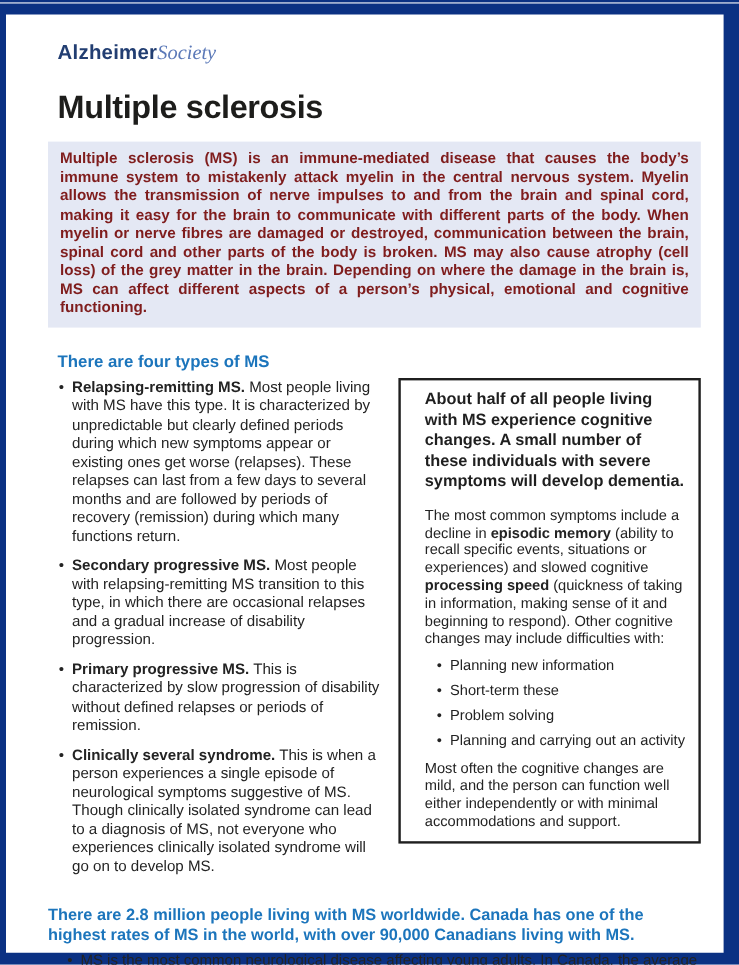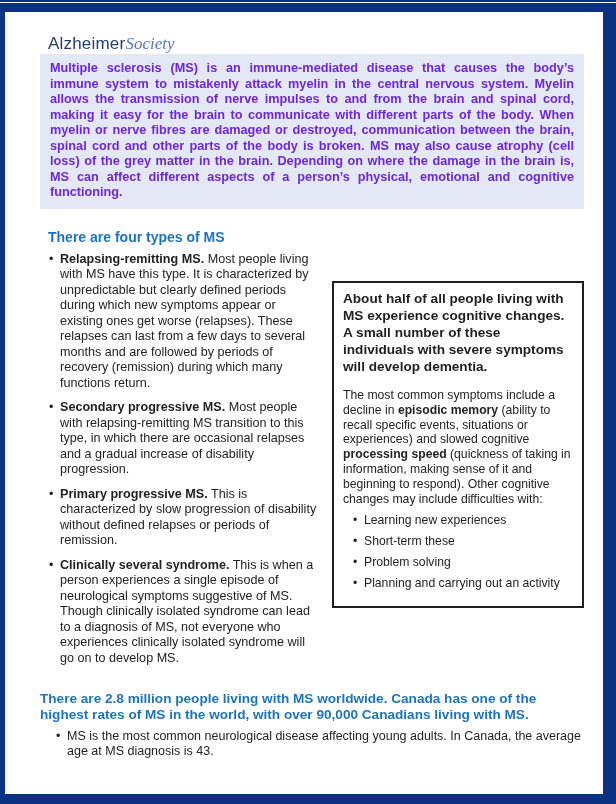--- a/index.html
+++ b/index.html
@@ -15,45 +15,45 @@
     border-top:9px solid #0b3183;
     border-left:5px solid #0b3183;
     border-right:13px solid #0b3183;
     border-bottom:10px solid #0b3183;
     background:#fff;
     box-sizing:border-box;
   }
   .content{padding:10px 19px 0 35px;}
   
   .logo-row{margin:12px 0 0 8px;white-space:nowrap;}
-  .logo-part1{font-weight:normal;font-size:17px;color:#223e72;letter-spacing:.2px;}
+  .logo-part1{font-weight:bold;font-size:17px;color:#223e72;letter-spacing:.2px;}
   .logo-part2{font-family:Liberation Serif, serif;font-style:italic;font-size:17px;color:#5b79b8;}
   
   .page-title{margin:20px 0 13px 8px;font-size:27px;font-weight:bold;color:#1d1d1b;letter-spacing:-.3px;}
   
   .intro-box{
     background:#e4e8f4;
     padding:7px 10px 8px 10px;
     font-size:12.7px;font-weight:bold;line-height:15.5px;
-    text-align:justify;color:#6d28d9;
+    text-align:justify;color:#7f1d1d;
   }
   
   .columns{display:flex;align-items:center;margin-top:6px;}
   .left-col{width:292px;padding:14px 12px 0 8px;box-sizing:border-box;flex:none;}
   .section-heading{color:#1c75bc;font-weight:bold;font-size:14px;line-height:16px;margin:0 0 7px 0;}
   ul.doc-list{list-style:none;margin:0;padding:0;}
   ul.doc-list li{
     position:relative;padding-left:12px;margin-bottom:9px;
     font-size:12.6px;line-height:15.5px;
   }
   ul.doc-list li::before{content:"\2022";position:absolute;left:1px;top:0;}
   .lead{font-weight:bold;}
   
   .sidebar-box{
-    flex:1;border:2px solid #1f1f1f;padding:7px 9px 9px 9px;
+    flex:1;border:2px solid #1f1f1f;padding:7px 9px 9px 20px;
     box-sizing:border-box;background:#fff;
   }
   .sidebar-headline{font-size:13.6px;font-weight:bold;line-height:17px;color:#1f1f1f;margin:0;}
   .sidebar-para{font-size:12.2px;line-height:14.8px;margin:13px 0 0 0;}
   ul.side-list{list-style:none;margin:7px 0 0 10px;padding:0;}
   ul.side-list li{position:relative;padding-left:11px;margin-bottom:6.5px;font-size:12.2px;line-height:14.5px;}
   ul.side-list li::before{content:"\2022";position:absolute;left:0;top:0;}
   .sidebar-closing{font-size:12.2px;line-height:14.8px;margin:8px 0 0 0;}
   
   .stats-section{margin-top:11px;}
@@ -67,20 +67,21 @@
 
 <div class="top-strip"></div>
 
 <div class="frame">
   <div class="content">
 
     <div class="logo-row">
       <span class="logo-part1">Alzheimer</span><span class="logo-part2">Society</span>
     </div>
 
+    <h1 class="page-title">Multiple sclerosis</h1>
 
     <div class="intro-box">
       <span>Multiple sclerosis (MS) is an immune-mediated disease that causes the body’s immune system to mistakenly attack myelin in the central nervous system. Myelin allows the transmission of nerve impulses to and from the brain and spinal cord, making it easy for the brain to communicate with different parts of the body. When myelin or nerve fibres are damaged or destroyed, communication between the brain, spinal cord and other parts of the body is broken. MS may also cause atrophy (cell loss) of the grey matter in the brain. Depending on where the damage in the brain is, MS can affect different aspects of a person’s physical, emotional and cognitive functioning.</span>
     </div>
 
     <div class="columns">
 
       <div class="left-col">
         <h2 class="section-heading">There are four types of MS</h2>
         <ul class="doc-list">
@@ -88,25 +89,26 @@
           <li><span class="lead">Secondary progressive MS.</span><span> Most people with relapsing-remitting MS transition to this type, in which there are occasional relapses and a gradual increase of disability progression.</span></li>
           <li><span class="lead">Primary progressive MS.</span><span> This is characterized by slow progression of disability without defined relapses or periods of remission.</span></li>
           <li><span class="lead">Clinically several syndrome.</span><span> This is when a person experiences a single episode of neurological symptoms suggestive of MS. Though clinically isolated syndrome can lead to a diagnosis of MS, not everyone who experiences clinically isolated syndrome will go on to develop MS.</span></li>
         </ul>
       </div>
 
       <div class="sidebar-box">
         <p class="sidebar-headline">About half of all people living with MS experience cognitive changes. A small number of these individuals with severe symptoms will develop dementia.</p>
         <p class="sidebar-para"><span>The most common symptoms include a decline in </span><span class="lead">episodic memory</span><span> (ability to recall specific events, situations or experiences) and slowed cognitive </span><span class="lead">processing speed</span><span> (quickness of taking in information, making sense of it and beginning to respond). Other cognitive changes may include difficulties with:</span></p>
         <ul class="side-list">
-          <li>Learning new experiences</li>
+          <li>Planning new information</li>
           <li>Short-term these</li>
           <li>Problem solving</li>
           <li>Planning and carrying out an activity</li>
         </ul>
+        <p class="sidebar-closing">Most often the cognitive changes are mild, and the person can function well either independently or with minimal accommodations and support.</p>
       </div>
 
     </div>
 
     <div class="stats-section">
       <h2 class="stats-heading">There are 2.8 million people living with MS worldwide. Canada has one of the highest rates of MS in the world, with over 90,000 Canadians living with MS.</h2>
       <ul class="stats-list">
         <li>MS is the most common neurological disease affecting young adults. In Canada, the average age at MS diagnosis is 43.</li>
 
       </ul>

